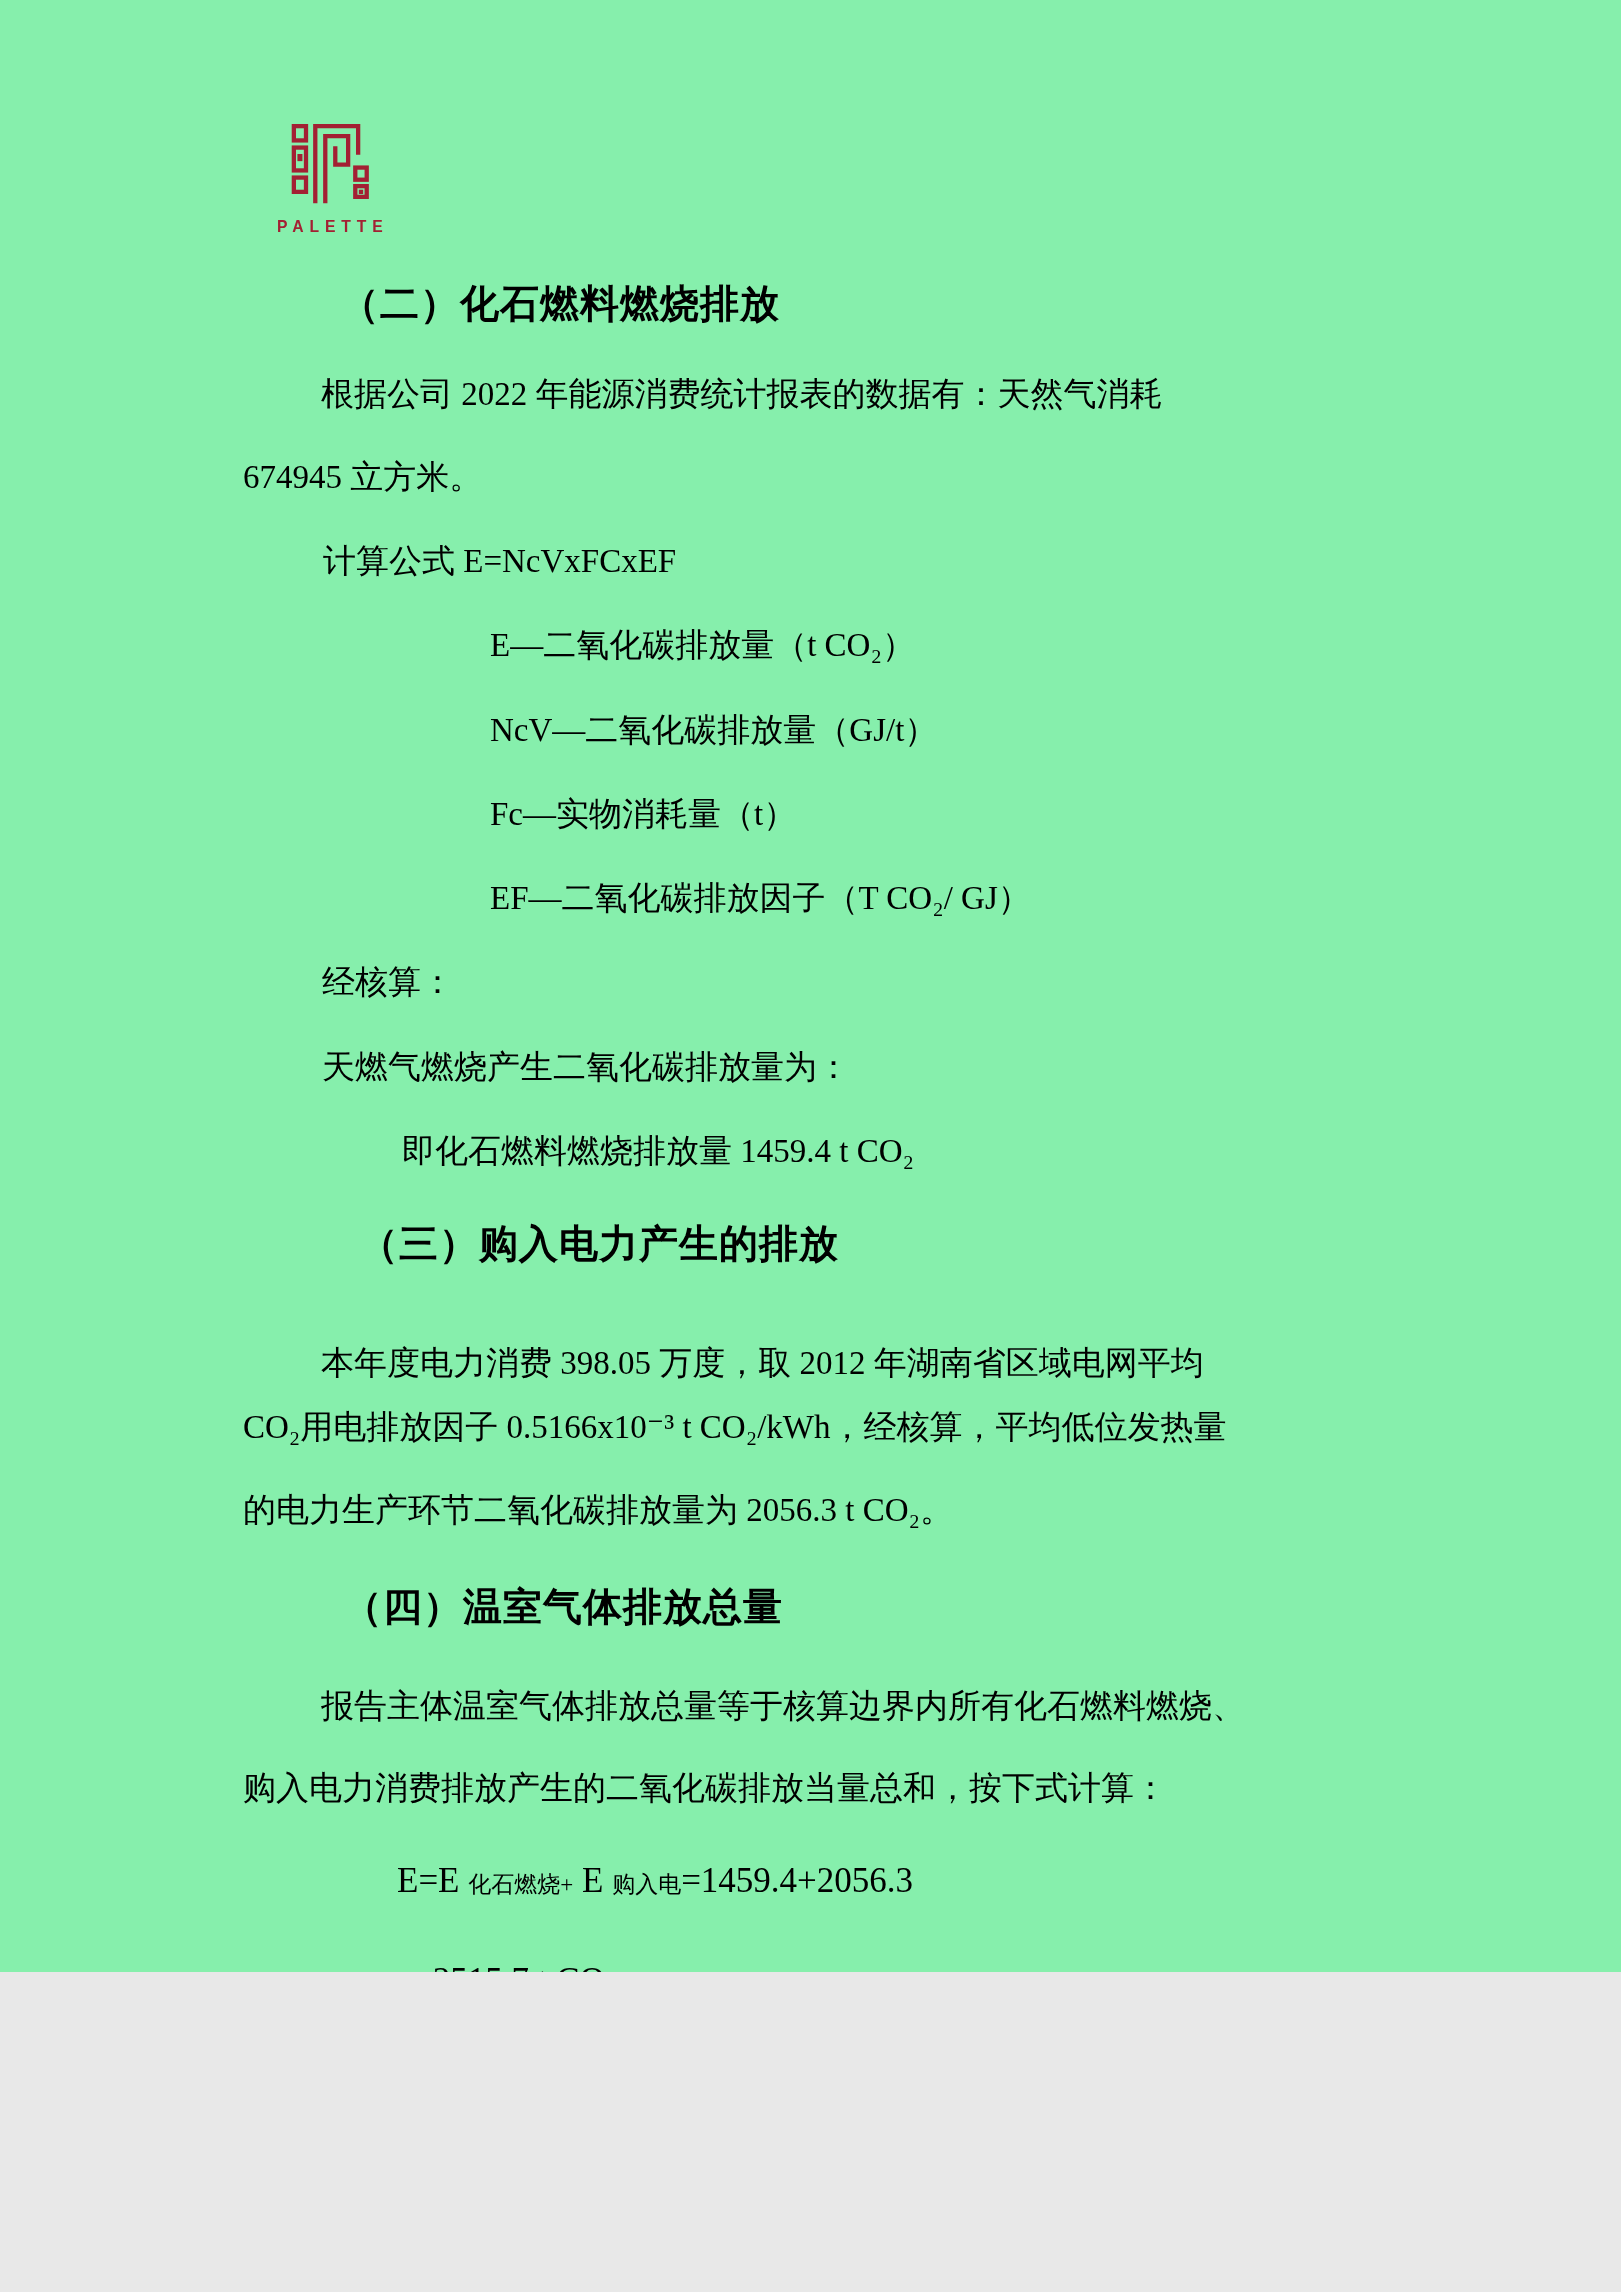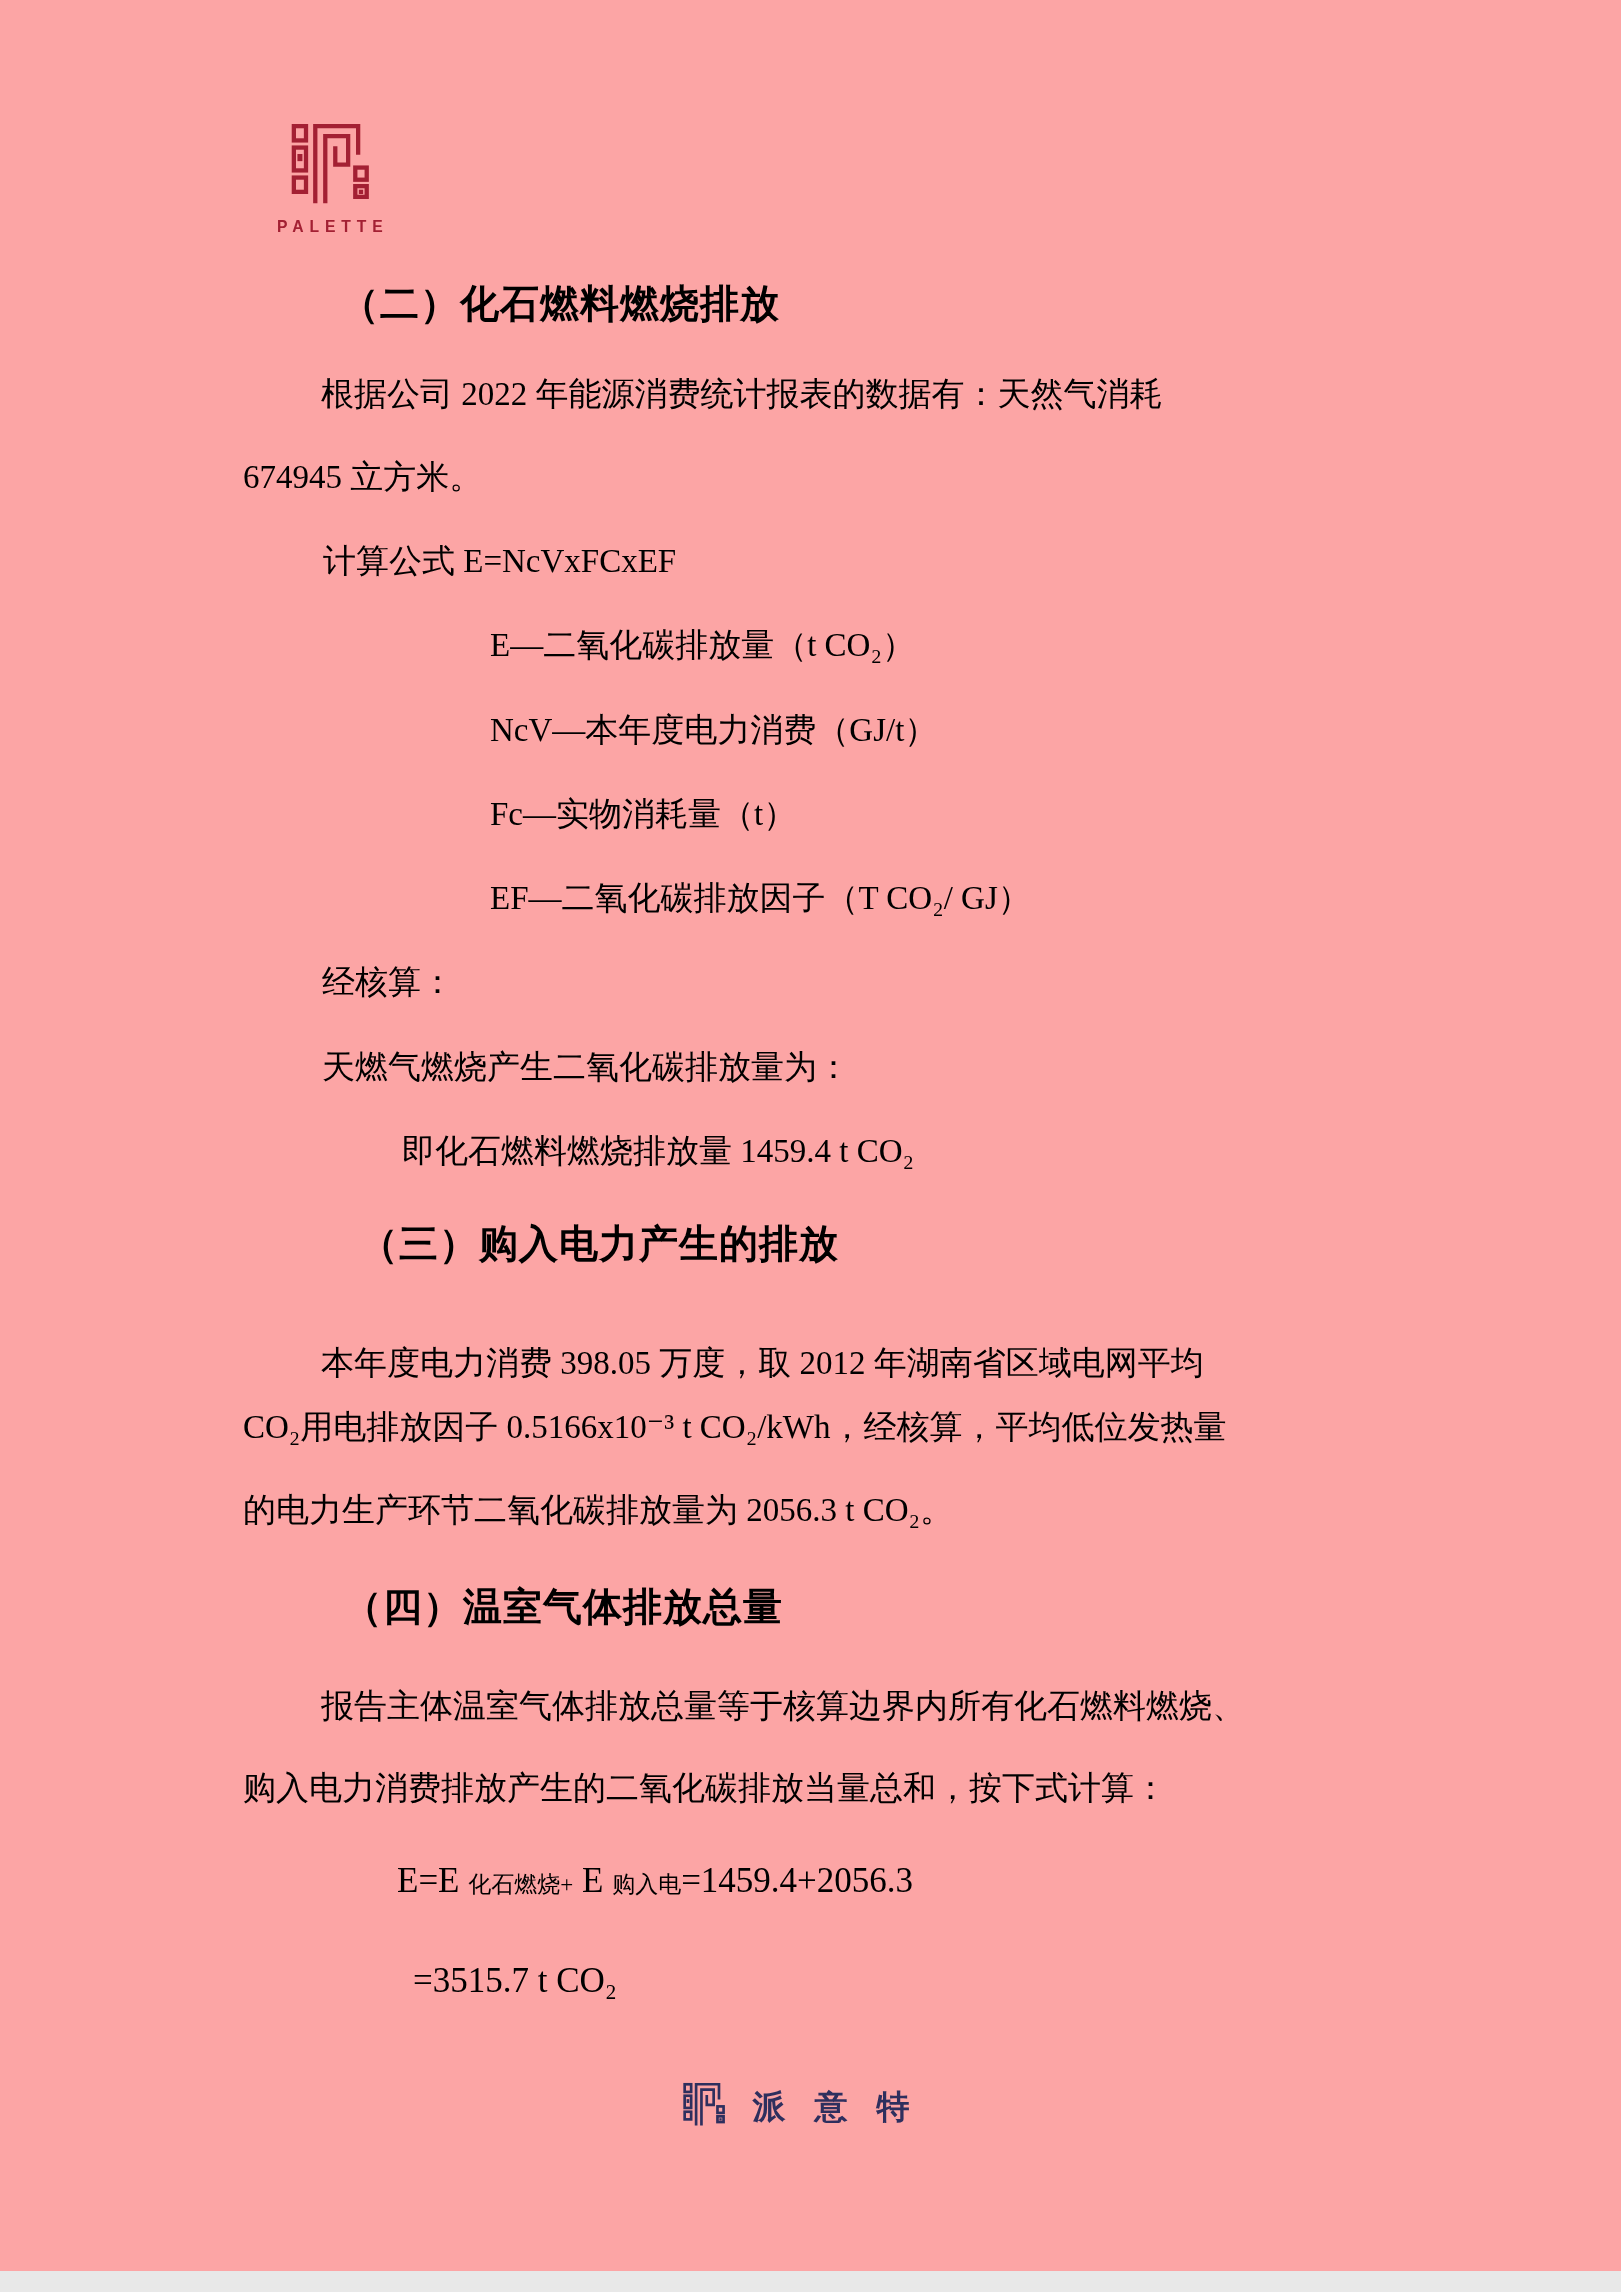--- a/index.html
+++ b/index.html
@@ -1,20 +1,20 @@
 <!DOCTYPE html>
 <html><head>
 <meta charset="utf-8">
 <style>
   html,body{margin:0;padding:0;background:#e8e8e8;}
   .page{
     position:relative;
-    width:1621px;height:2271px;
+    width:1621px;height:1972px;
     margin:0 auto;
-    background:#fca5a5;
+    background:#86efac;
     overflow:hidden;
     color:#000;
   }
   
   .h{
     position:absolute;
     font-family:"Liberation Sans","DejaVu Sans",sans-serif;
     font-weight:700;
     font-size:39px;
     line-height:1.15;
@@ -99,21 +99,21 @@
   </div>
 
   <div class="h" style="left:340px;top:282px;text-align:right;">（二）化石燃料燃烧排放</div>
 
   <div class="t" style="left:321px;top:375px;font-family:Liberation Serif, serif;">根据公司 2022 年能源消费统计报表的数据有：天然气消耗</div>
   <div class="t" style="left:243px;top:458px;">674945 立方米。</div>
 
   <div class="t" style="left:323px;top:542px;">计算公式 E=NcVxFCxEF</div>
 
   <div class="t" style="left:490px;top:626px;">E—二氧化碳排放量（t CO₂）</div>
-  <div class="t" style="left:490px;top:711px;">NcV—本年度电力消费（GJ/t）</div>
+  <div class="t" style="left:490px;top:711px;">NcV—二氧化碳排放量（GJ/t）</div>
   <div class="t" style="left:490px;top:795px;">Fc—实物消耗量（t）</div>
   <div class="t" style="left:490px;top:879px;">EF—二氧化碳排放因子（T CO₂/ GJ）</div>
 
   <div class="t" style="left:322px;top:963px;">经核算：</div>
   <div class="t" style="left:322px;top:1048px;">天燃气燃烧产生二氧化碳排放量为：</div>
   <div class="t" style="left:402px;top:1132px;">即化石燃料燃烧排放量 1459.4 t CO₂</div>
 
   <div class="h" style="left:343px;top:1222px;margin-left:16px;">（三）购入电力产生的排放</div>
 
   <div class="t" style="left:321px;top:1326px;margin-top:18px;">本年度电力消费 398.05 万度，取 2012 年湖南省区域电网平均</div>

